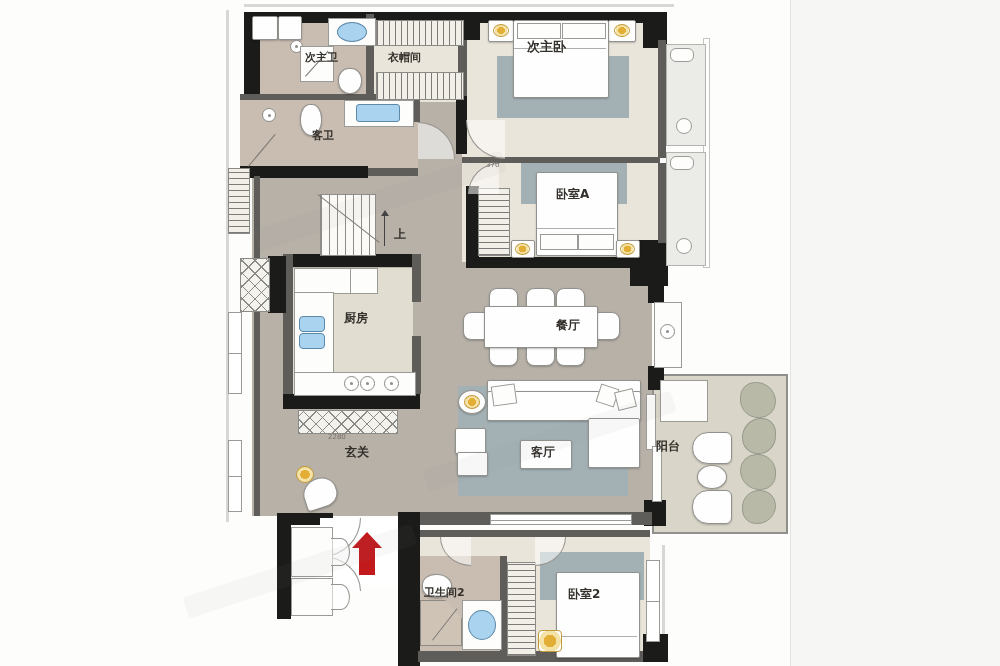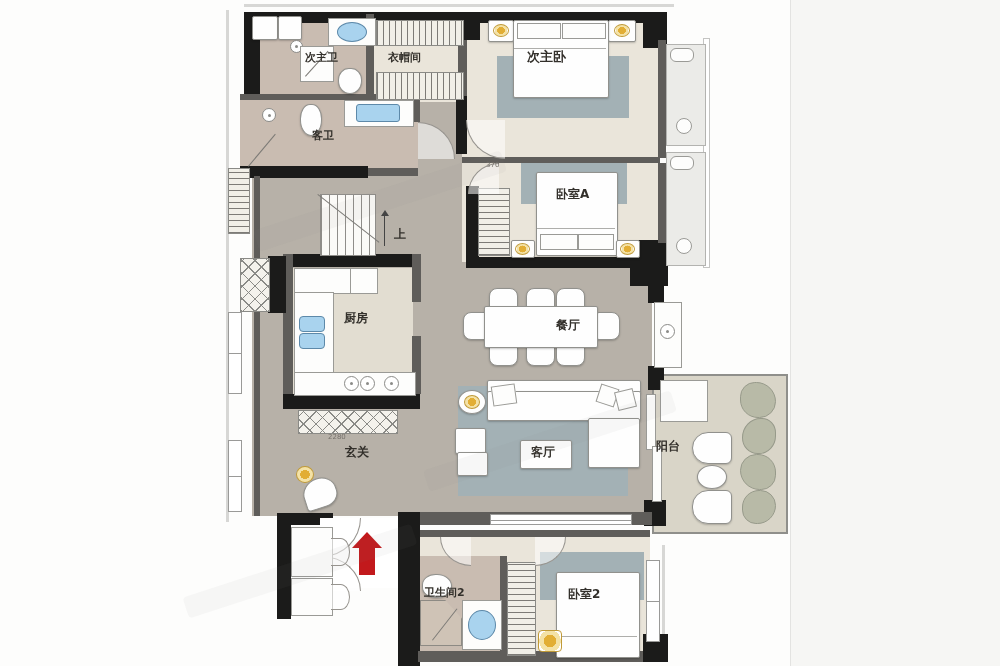--- a/index.html
+++ b/index.html
@@ -233,21 +233,21 @@
   <div class="abs hatchH" style="left:507px;top:562px;width:27px;height:92px;"></div>
 
   <div class="abs fur" style="left:556px;top:572px;width:82px;height:84px;"></div>
   <div class="abs" style="left:557px;top:636px;width:80px;height:1px;background:#aeaeab;"></div>
   <div class="abs lamp" style="left:538px;top:630px;width:22px;height:20px;border-radius:4px;"></div>
   <div class="abs arc" style="left:535px;top:537px;width:30px;height:28px;border-left:none;border-top:none;border-radius:0 0 100% 0;"></div>
 
   <div class="lbl" style="left:266px;top:52px;font-size:11px;margin-left:39px;">次主卫</div>
   <div class="lbl" style="left:312px;top:130px;font-size:11px;">客卫</div>
   <div class="lbl" style="left:388px;top:52px;font-size:11px;">衣帽间</div>
-  <div class="lbl" style="left:527px;top:50px;font-size:13px;">次主卧</div>
+  <div class="lbl" style="left:527px;top:40px;font-size:13px;">次主卧</div>
   <div class="lbl" style="left:556px;top:188px;font-size:12px;">卧室A</div>
   <div class="lbl" style="left:530px;top:319px;font-size:12px;margin-left:26px;">餐厅</div>
   <div class="lbl" style="left:344px;top:312px;font-size:12px;">厨房</div>
   <div class="lbl" style="left:394px;top:228px;font-size:12px;">上</div>
   <div class="lbl" style="left:345px;top:446px;font-size:12px;">玄关</div>
   <div class="lbl" style="left:531px;top:446px;font-size:12px;">客厅</div>
   <div class="lbl" style="left:656px;top:440px;font-size:12px;text-align:right;">阳台</div>
   <div class="lbl" style="left:424px;top:587px;font-size:11px;">卫生间2</div>
   <div class="lbl" style="left:568px;top:588px;font-size:12px;">卧室2</div>
 

